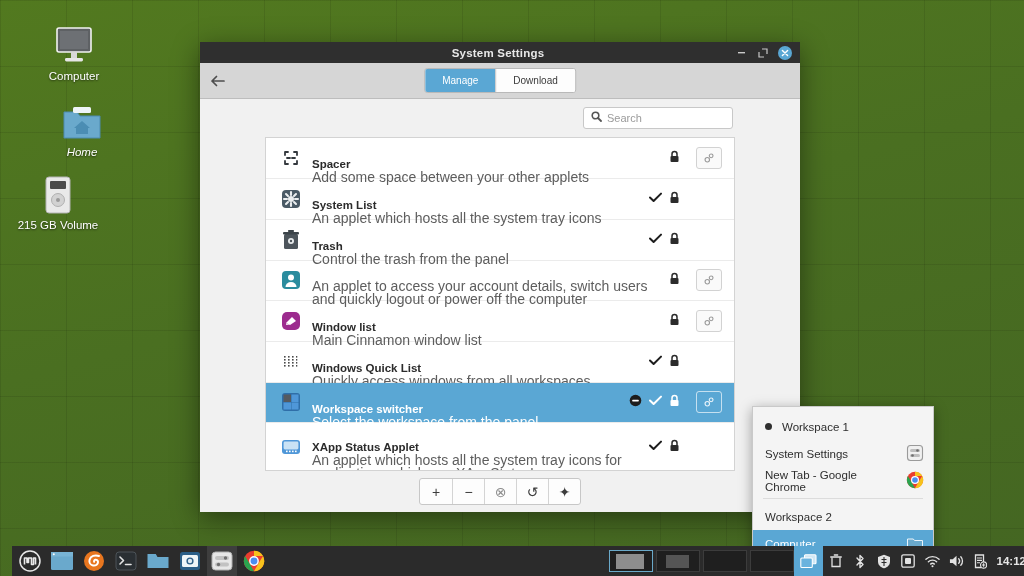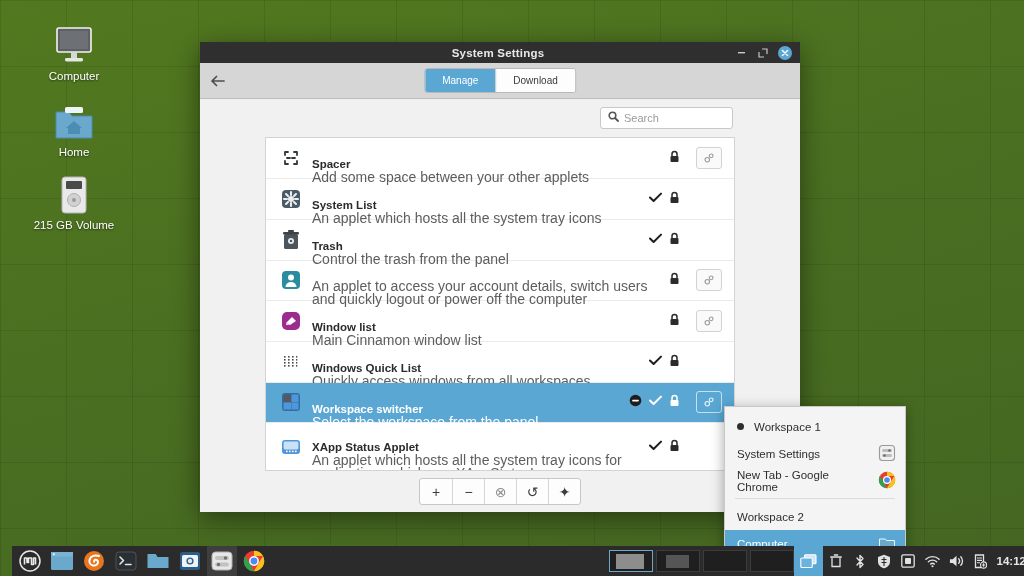--- a/index.html
+++ b/index.html
@@ -58,21 +58,21 @@
     background:#fff; height:25px;
   }
   .tab{ padding:0 17px; height:100%; display:flex; align-items:center;
         font-size:10px; color:#3a3a3a; cursor:pointer; background:#fdfdfd; }
   .tab + .tab{ border-left:1px solid #c6c6c6; }
   .tab.active{ background:#5aa7d4; color:#fff; }
 
   #searchrow{ height:38px; background:#f1f1f1; display:flex; align-items:center;
               justify-content:flex-end; padding-right:67px; flex:none; }
   #searchbox{
-    width:133px; height:22px; background:#fff; border:1px solid #c8c8c8; border-radius:3px;
+    width:150px; height:22px; background:#fff; border:1px solid #c8c8c8; border-radius:3px;
     display:flex; align-items:center; gap:5px; padding:0 7px;
   }
   #searchbox .ph{ color:#9b9b9b; font-size:11px; }
 
   #listwrap{ flex:1; padding:0 65px; background:#f1f1f1; display:flex; flex-direction:column; min-height:0;}
   #listbox{ background:#fff; border:1px solid #d3d3d3; flex:1; overflow:hidden; display:flex; flex-direction:column;}
 
   .row{ display:flex; align-items:center; gap:10px; padding:6px 12px 6px 14px;
         border-bottom:1px solid #ebebeb; min-height:31px; }
   .row.sel{ background:#5aa7d4; }
@@ -90,21 +90,21 @@
   .row .spacerbtn{ width:32px; flex:none; }
 
   #btmbar{ height:41px; background:#f1f1f1; display:flex; align-items:center; justify-content:center; flex:none;}
   #btmbar .grp{ display:flex; border:1px solid #c7c7c7; border-radius:3px; overflow:hidden; background:#fdfdfd;}
   #btmbar .b{ width:32px; height:25px; display:flex; align-items:center; justify-content:center;
               font-size:14px; color:#3c3c3c; cursor:pointer; }
   #btmbar .b + .b{ border-left:1px solid #d4d4d4; }
 
   
   #popup{
-    position:absolute; left:724px; top:406px; width:182px;
+    position:absolute; left:752px; top:406px; width:182px;
     background:#f4f4f4; border:1px solid #c9c9c9; box-shadow:0 3px 12px rgba(0,0,0,.35);
     padding:6px 0 0 0;
   }
   .pitem{ display:flex; align-items:center; height:27px; padding:0 9px 0 12px; gap:8px;
           font-size:11.5px; color:#2e2e2e; cursor:pointer; }
   .pitem .plbl{ flex:1; }
   .pitem.head{ font-weight:normal; }
   .pitem.hl{ background:#5aa7d4; color:#fff; }
   .pitem .dot{ width:7px;height:7px;border-radius:50%;background:#2e2e2e;margin-right:2px;flex:none;}
   .psep{ height:1px; background:#dcdcdc; margin:4px 10px; }
@@ -137,32 +137,32 @@
       <svg width="42" height="40" viewBox="0 0 42 40">
         <rect x="4" y="2" width="34" height="24" rx="2" fill="#5e6164" stroke="#f2f2f2" stroke-width="1.6"></rect>
         <rect x="7" y="5" width="28" height="18" fill="#6d7074"></rect>
         <rect x="18" y="26" width="6" height="6" fill="#d8d8d8"></rect>
         <rect x="12" y="32" width="18" height="3.5" rx="1.4" fill="#e6e6e6"></rect>
       </svg>
     </div>
     <div class="lbl">Computer</div>
   </div>
 
-  <div class="desk-icon" style="left:28px; top:90px;">
+  <div class="desk-icon" style="left:36px; top:90px;font-style:italic;">
     <div class="glyph">
       <svg width="44" height="38" viewBox="0 0 44 38">
         <path d="M4 8 L4 34 L40 34 L40 12 L20 12 L17 8 Z" fill="#6aa9cc" stroke="#4c8bb0" stroke-width="1"></path>
         <rect x="13" y="3" width="18" height="6" rx="1.5" fill="#eef4f7"></rect>
         <path d="M22 17 L30 24 L28 24 L28 30 L16 30 L16 24 L14 24 Z" fill="#4b8db3"></path>
       </svg>
     </div>
     <div class="lbl">Home</div>
   </div>
 
-  <div class="desk-icon" style="left:28px; top:163px;">
+  <div class="desk-icon" style="left:12px; top:163px;">
     <div class="glyph">
       <svg width="30" height="40" viewBox="0 0 30 40">
         <rect x="3" y="2" width="24" height="36" rx="3" fill="#e9e9e9" stroke="#b4b4b4" stroke-width="1"></rect>
         <rect x="7" y="6" width="16" height="8" rx="1" fill="#4a4a4a"></rect>
         <circle cx="15" cy="25" r="6.5" fill="#d2d2d2" stroke="#b0b0b0"></circle>
         <circle cx="15" cy="25" r="2" fill="#9a9a9a"></circle>
       </svg>
     </div>
     <div class="lbl">215 GB Volume</div>
   </div>

